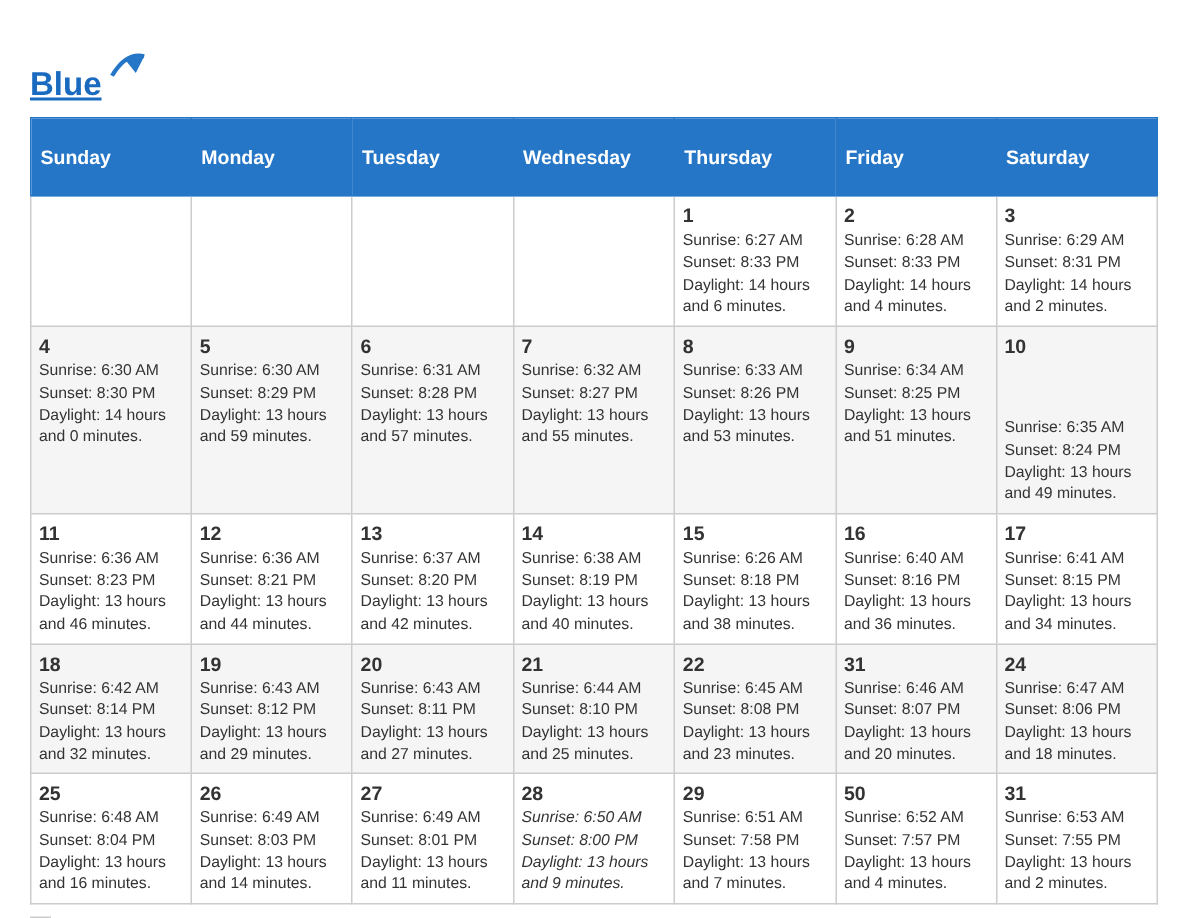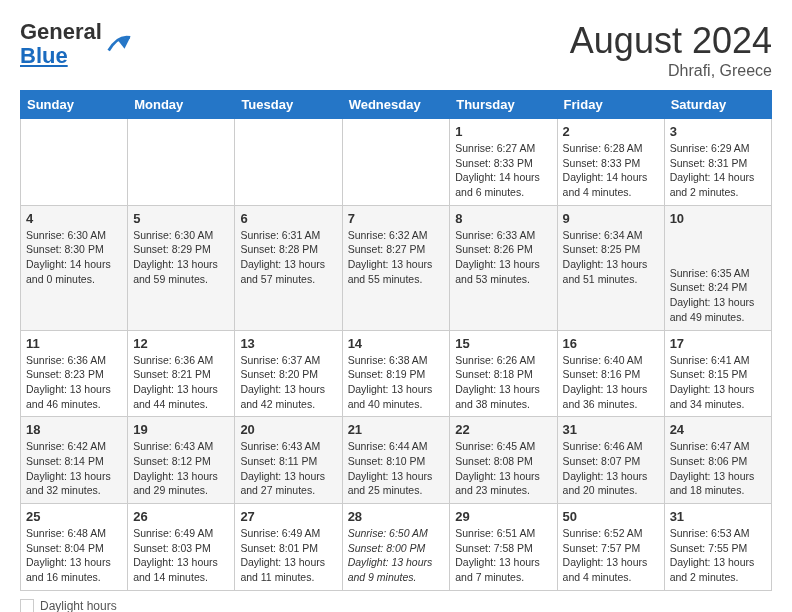--- a/index.html
+++ b/index.html
@@ -46,21 +46,21 @@
     }
     table {
       width: 100%;
       border-collapse: collapse;
       font-size: 11px;
     }
     thead tr th {
       background: #2576c7;
       color: #fff;
       text-align: left;
-      padding: 6px 6px;
+      padding: 18px 6px;
       font-size: 13px;
       font-weight: bold;
       border: 1px solid #2576c7;
     }
     tbody tr td {
       border: 1px solid #ccc;
       vertical-align: top;
       padding: 5px 5px;
       width: 108px;
       min-height: 80px;
@@ -102,33 +102,29 @@
     }
   </style>
 </head>
 <body>
 
 <div class="header">
   <div class="logo">
     <div>
       <div style="display:flex;align-items:center;">
         <span class="logo-text">
-          <span class="logo-general">General</span><br>
+          <br>
           <span class="logo-blue">Blue</span>
         </span>
         <svg class="logo-icon" viewBox="0 0 30 30" xmlns="http://www.w3.org/2000/svg">
           <path d="M5 22 Q15 5 28 8" stroke="#2576c7" stroke-width="3" fill="none"></path>
           <path d="M14 10 L28 8 L22 20 Z" fill="#2576c7"></path>
         </svg>
       </div>
     </div>
-  </div>
-  <div class="title-block">
-    <div class="month-year">August 2024</div>
-    <div class="location">Dhrafi, Greece</div>
   </div>
 </div>
 
 <table>
   <thead>
     <tr>
     <th>Sunday</th>
         <th>Monday</th>
         <th>Tuesday</th>
         <th>Wednesday</th>

